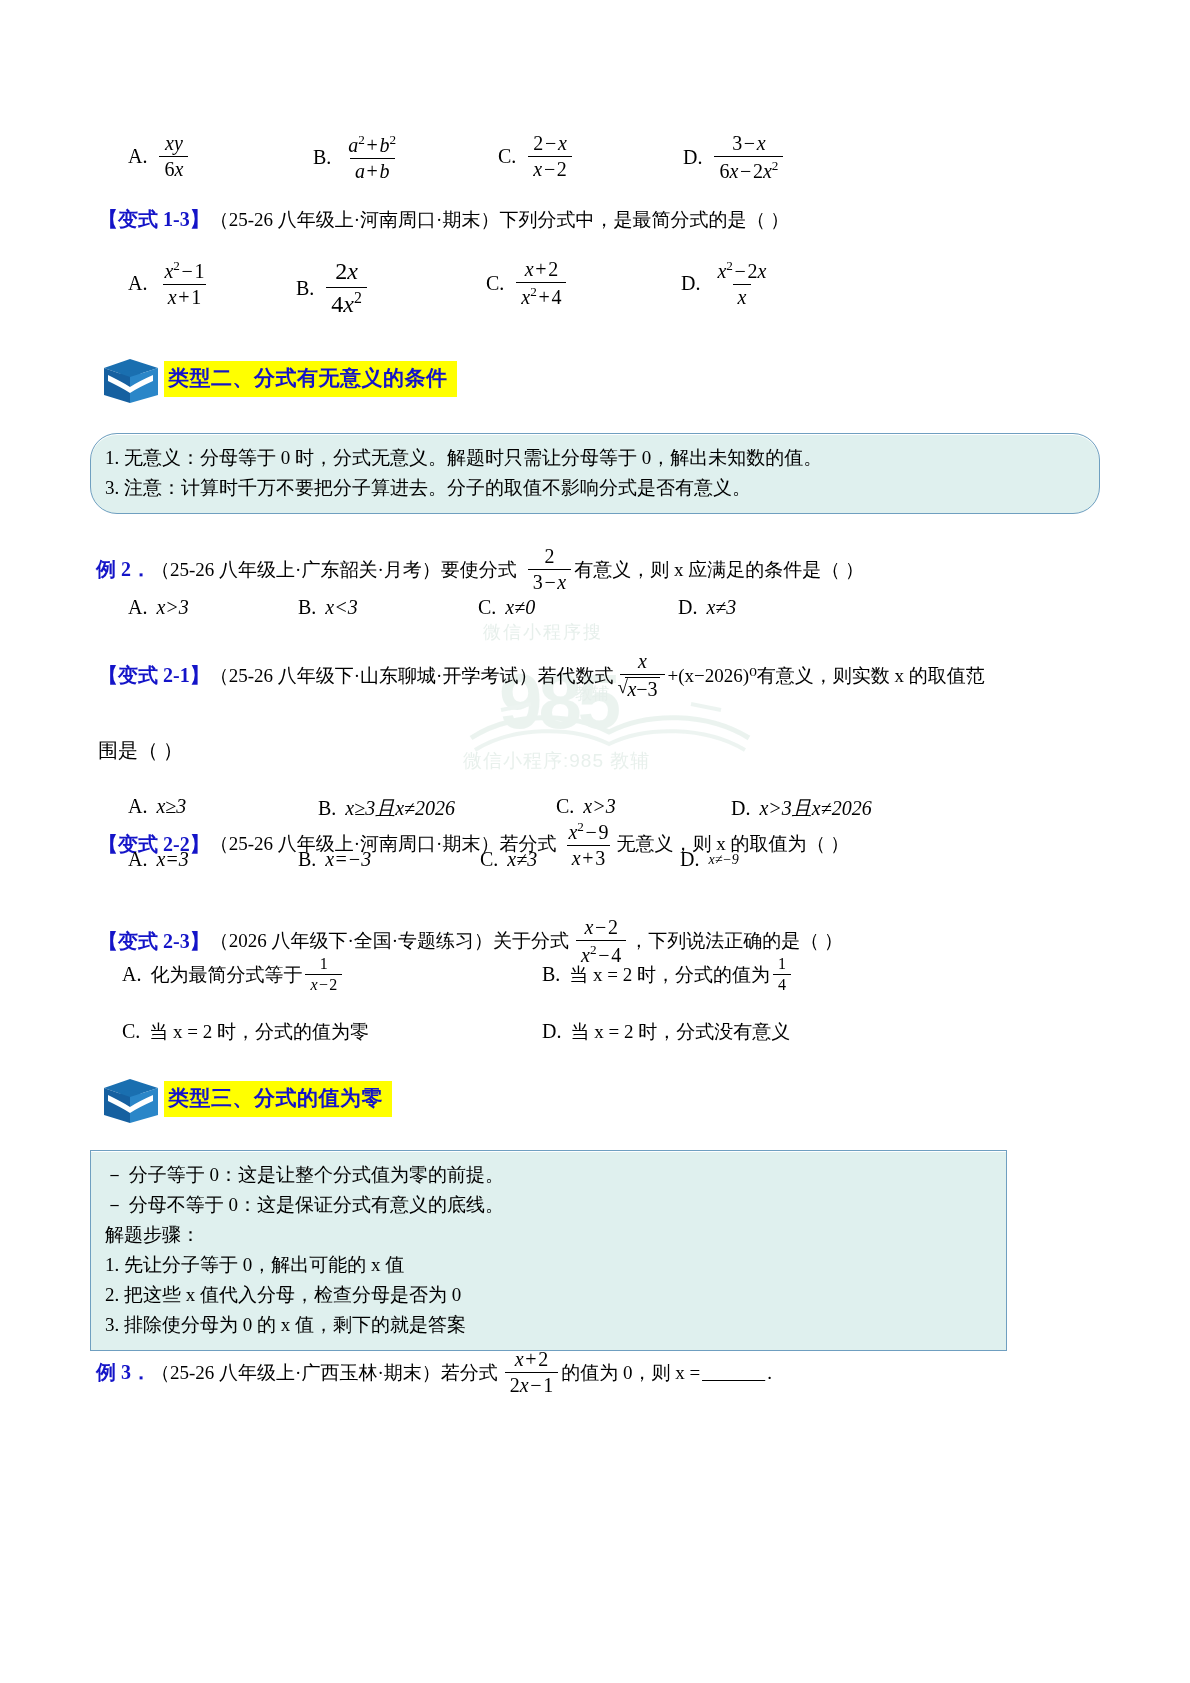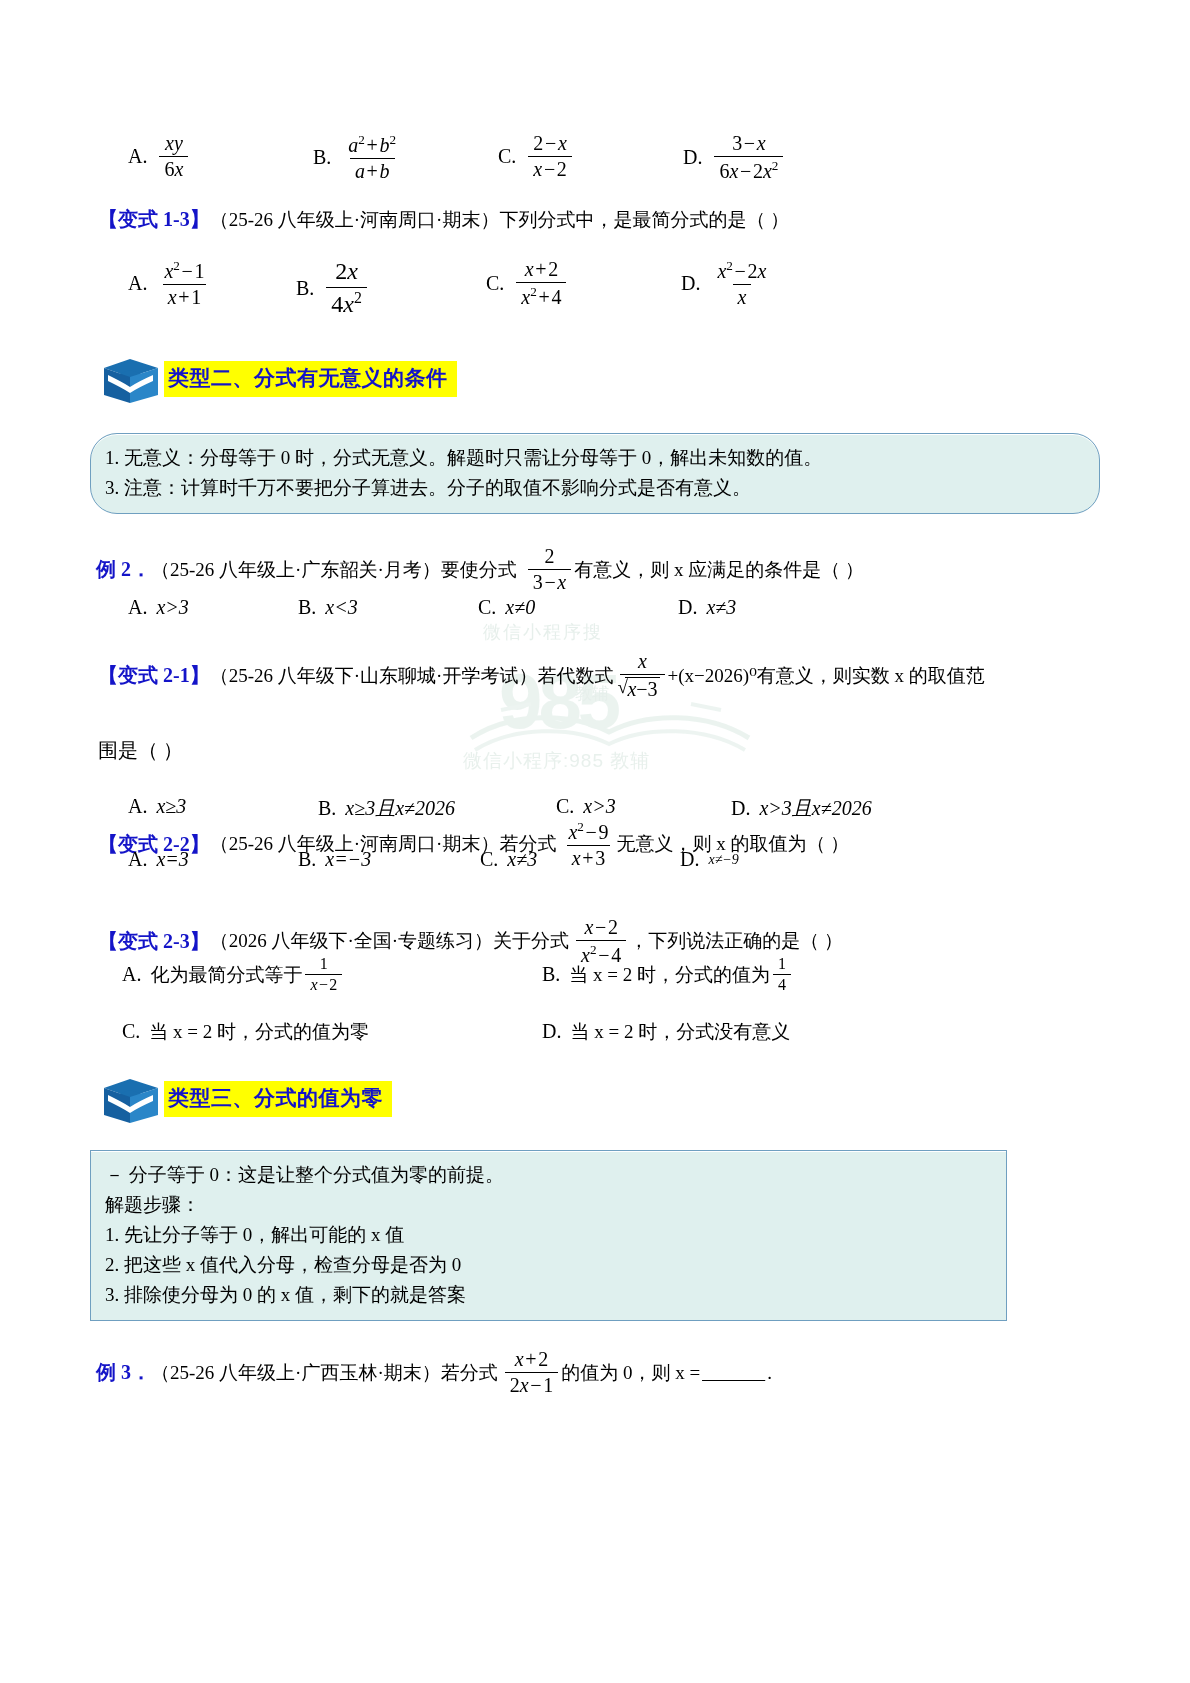--- a/index.html
+++ b/index.html
@@ -407,20 +407,21 @@
       <path d="M4 35 L30 26 L58 35 L30 44 Z" fill="#1a6fb0"></path>
       <path d="M4 13 L4 40 L30 48 L30 22 Z" fill="#1660a0"></path>
       <path d="M30 22 L30 48 L58 40 L58 13 Z" fill="#2a86c8"></path>
       <path d="M8 20 C16 24, 24 28, 30 32 C36 28, 44 24, 53 20 L53 26 C44 30, 36 34, 30 38 C24 34, 16 30, 8 26 Z" fill="#ffffff"></path>
     </svg>
     <span class="banner-text">类型三、分式的值为零</span>
   </div>
 
   <div class="abs infobox" style="left:90px; top:1150px; width:917px;">
     <div class="line">－ 分子等于 0：这是让整个分式值为零的前提。</div>
+    <div class="line">－ 分母不等于 0：这是保证分式有意义的底线。</div>
     <div class="line">解题步骤：</div>
     <div class="line">1. 先让分子等于 0，解出可能的 x 值</div>
     <div class="line">2. 把这些 x 值代入分母，检查分母是否为 0</div>
     <div class="line">3. 排除使分母为 0 的 x 值，剩下的就是答案</div>
   </div>
 
   <div class="abs" style="left:96px; top:1348px; width:1010px; font-size:20px; display:flex; align-items:center;">
     <span class="tag-li">例 3．</span>
     <span class="meta">（25-26 八年级上·广西玉林·期末）</span>
     <span class="meta" style="margin-right:4px;">若分式</span>

